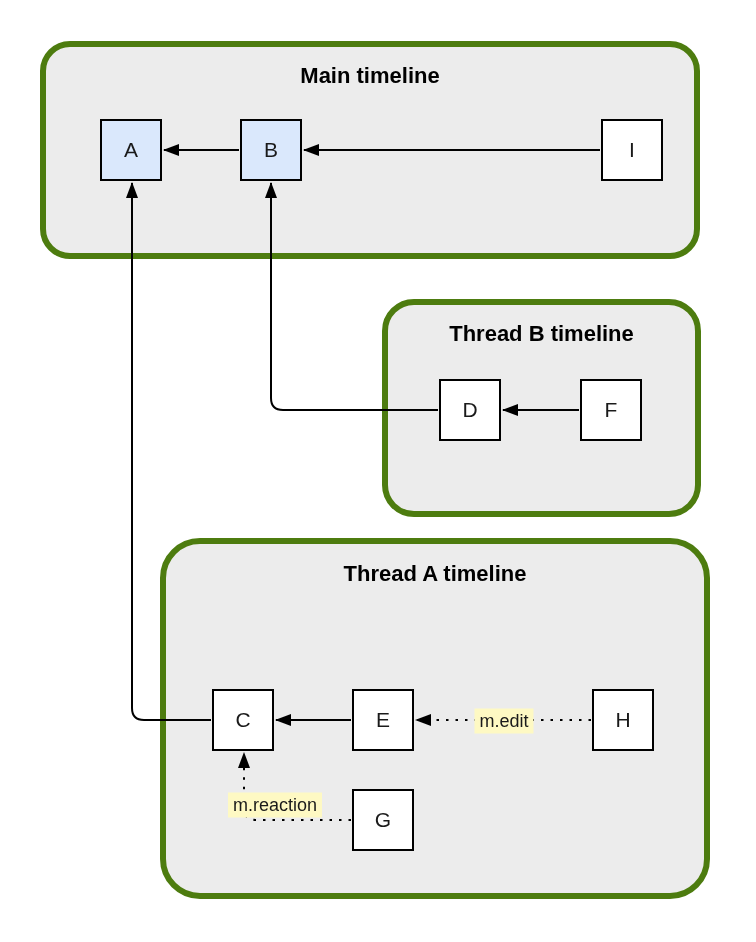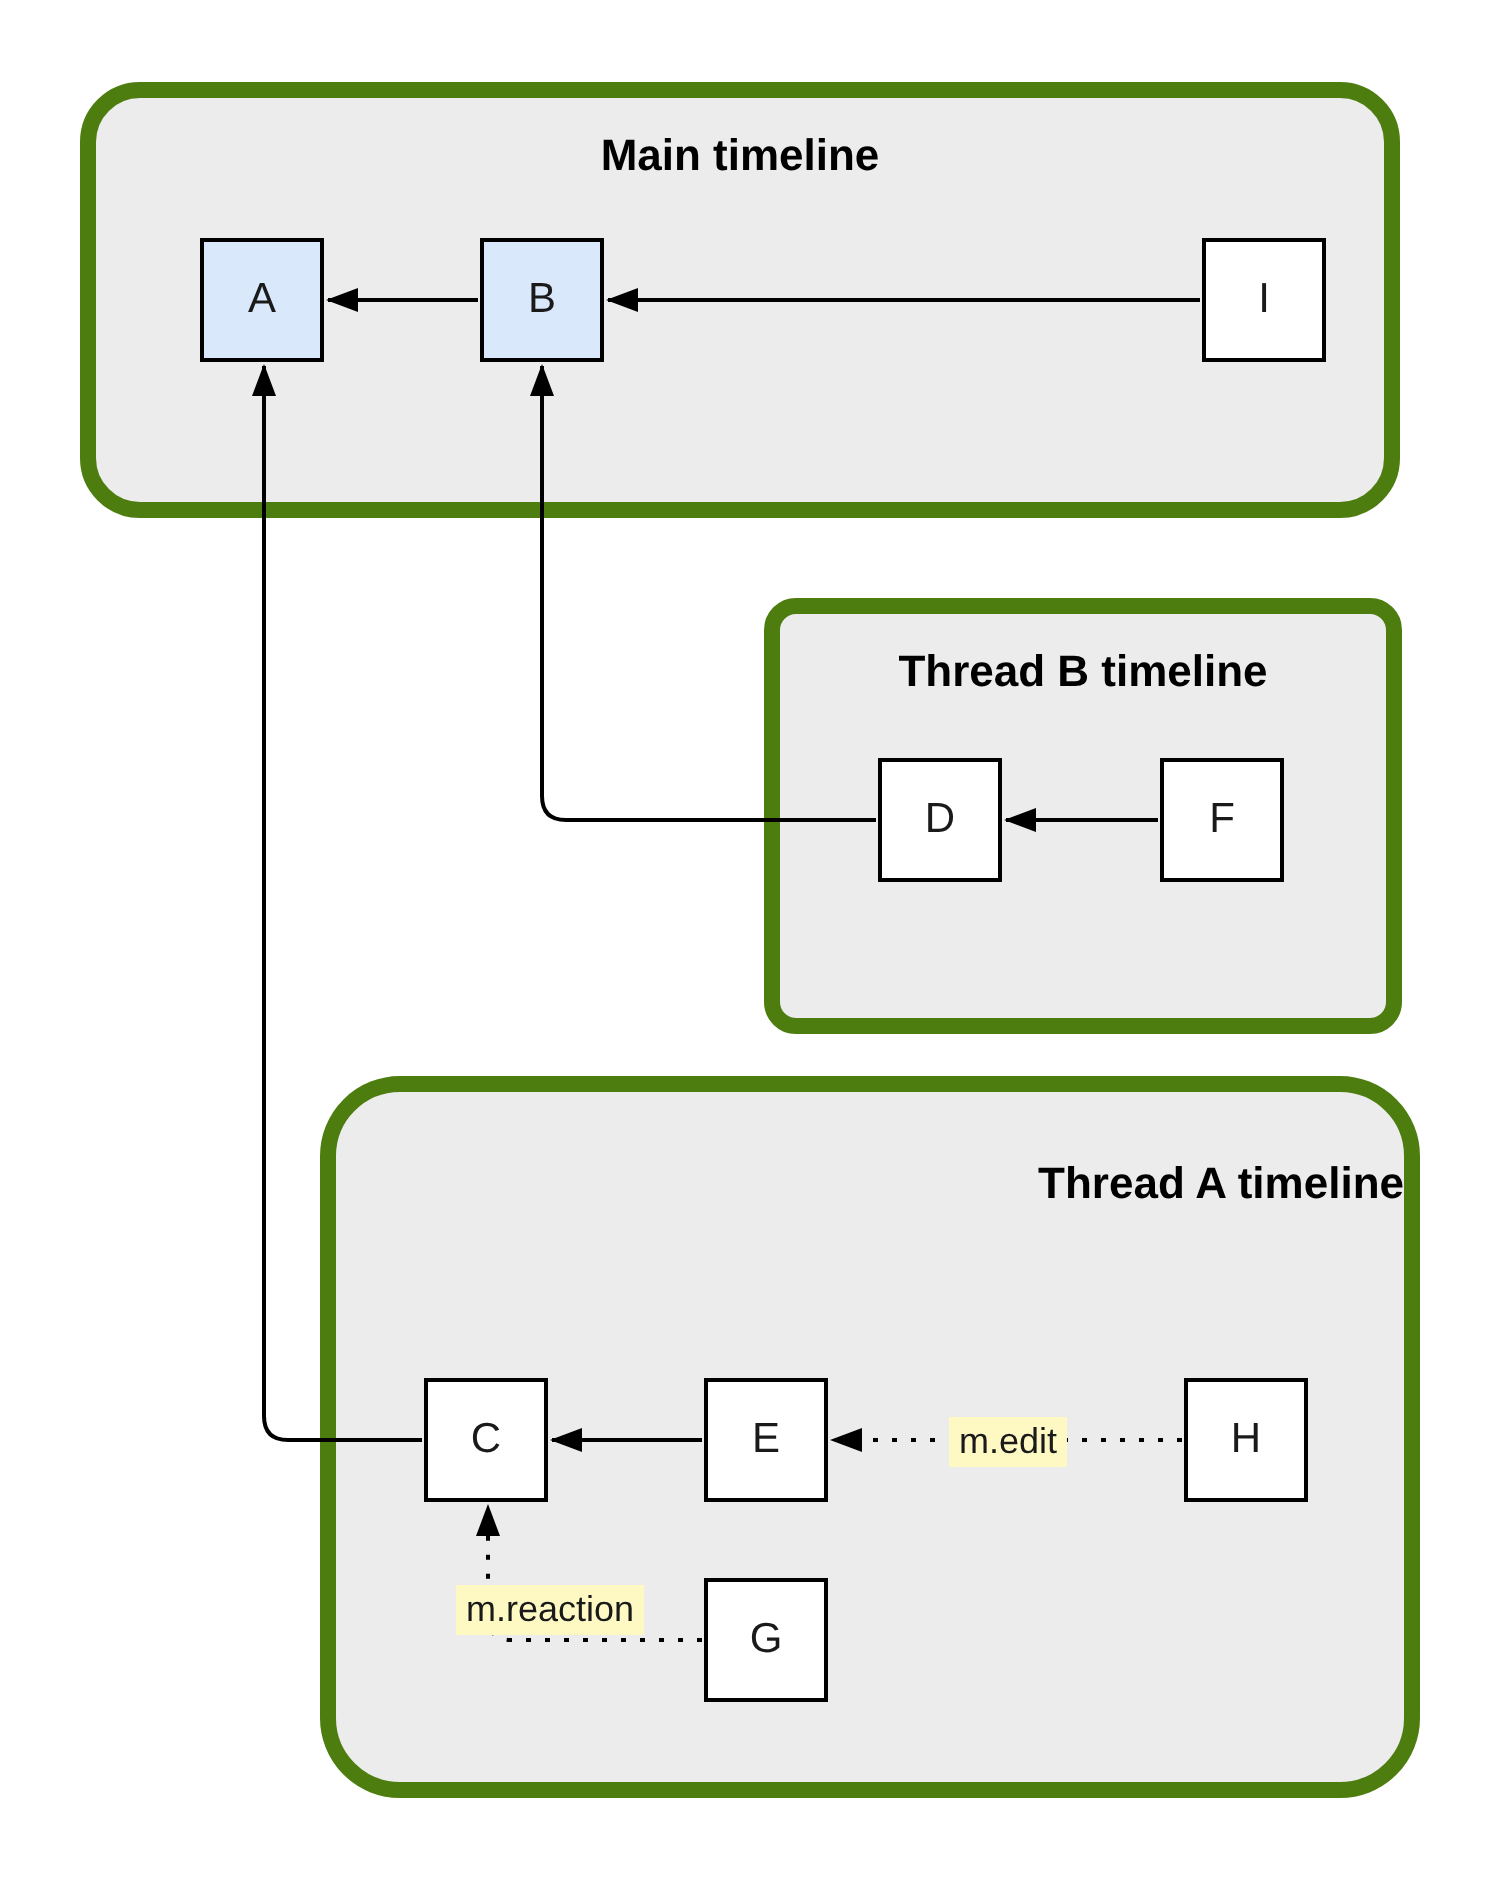--- a/index.html
+++ b/index.html
@@ -3,32 +3,32 @@
 <meta charset="utf-8">
 <style>
   html,body { margin:0; padding:0; background:#ffffff; }
   .canvas {
     position:relative; width:756px; height:942px;
     background:#ffffff; overflow:hidden;
     font-family:"Liberation Sans", sans-serif;
   }
   .timeline-container {
     position:absolute; background:#ececec;
-    border:8px solid #4d7c0f; box-sizing:border-box;
+    border:6px solid #4d7c0f; box-sizing:border-box;
   }
   .container-title {
     width:100%; text-align:center; font-weight:bold;
     font-size:22px; color:#000000; position:absolute; left:0;
   }
   #container-main     { left:40px;  top:41px;  width:660px; height:218px; border-radius:30px; }
-  #container-thread-b { left:382px; top:299px; width:319px; height:218px; border-radius:16px; }
+  #container-thread-b { left:382px; top:299px; width:319px; height:218px; border-radius:32px; }
   #container-thread-a { left:160px; top:538px; width:550px; height:361px; border-radius:40px; }
   #container-main .container-title     { top:16px; }
   #container-thread-b .container-title { top:16px; }
-  #container-thread-a .container-title { top:33px;text-align:right; }
+  #container-thread-a .container-title { top:17px; }
 
   .node {
     position:absolute; width:62px; height:62px; box-sizing:border-box;
     border:2px solid #000000; background:#ffffff;
     display:flex; align-items:center; justify-content:center;
     font-size:21px; color:#1a1a1a;
   }
   .node-blue { background:#dae8fc; }
   #node-A { left:100px; top:119px; }
   #node-B { left:240px; top:119px; }

